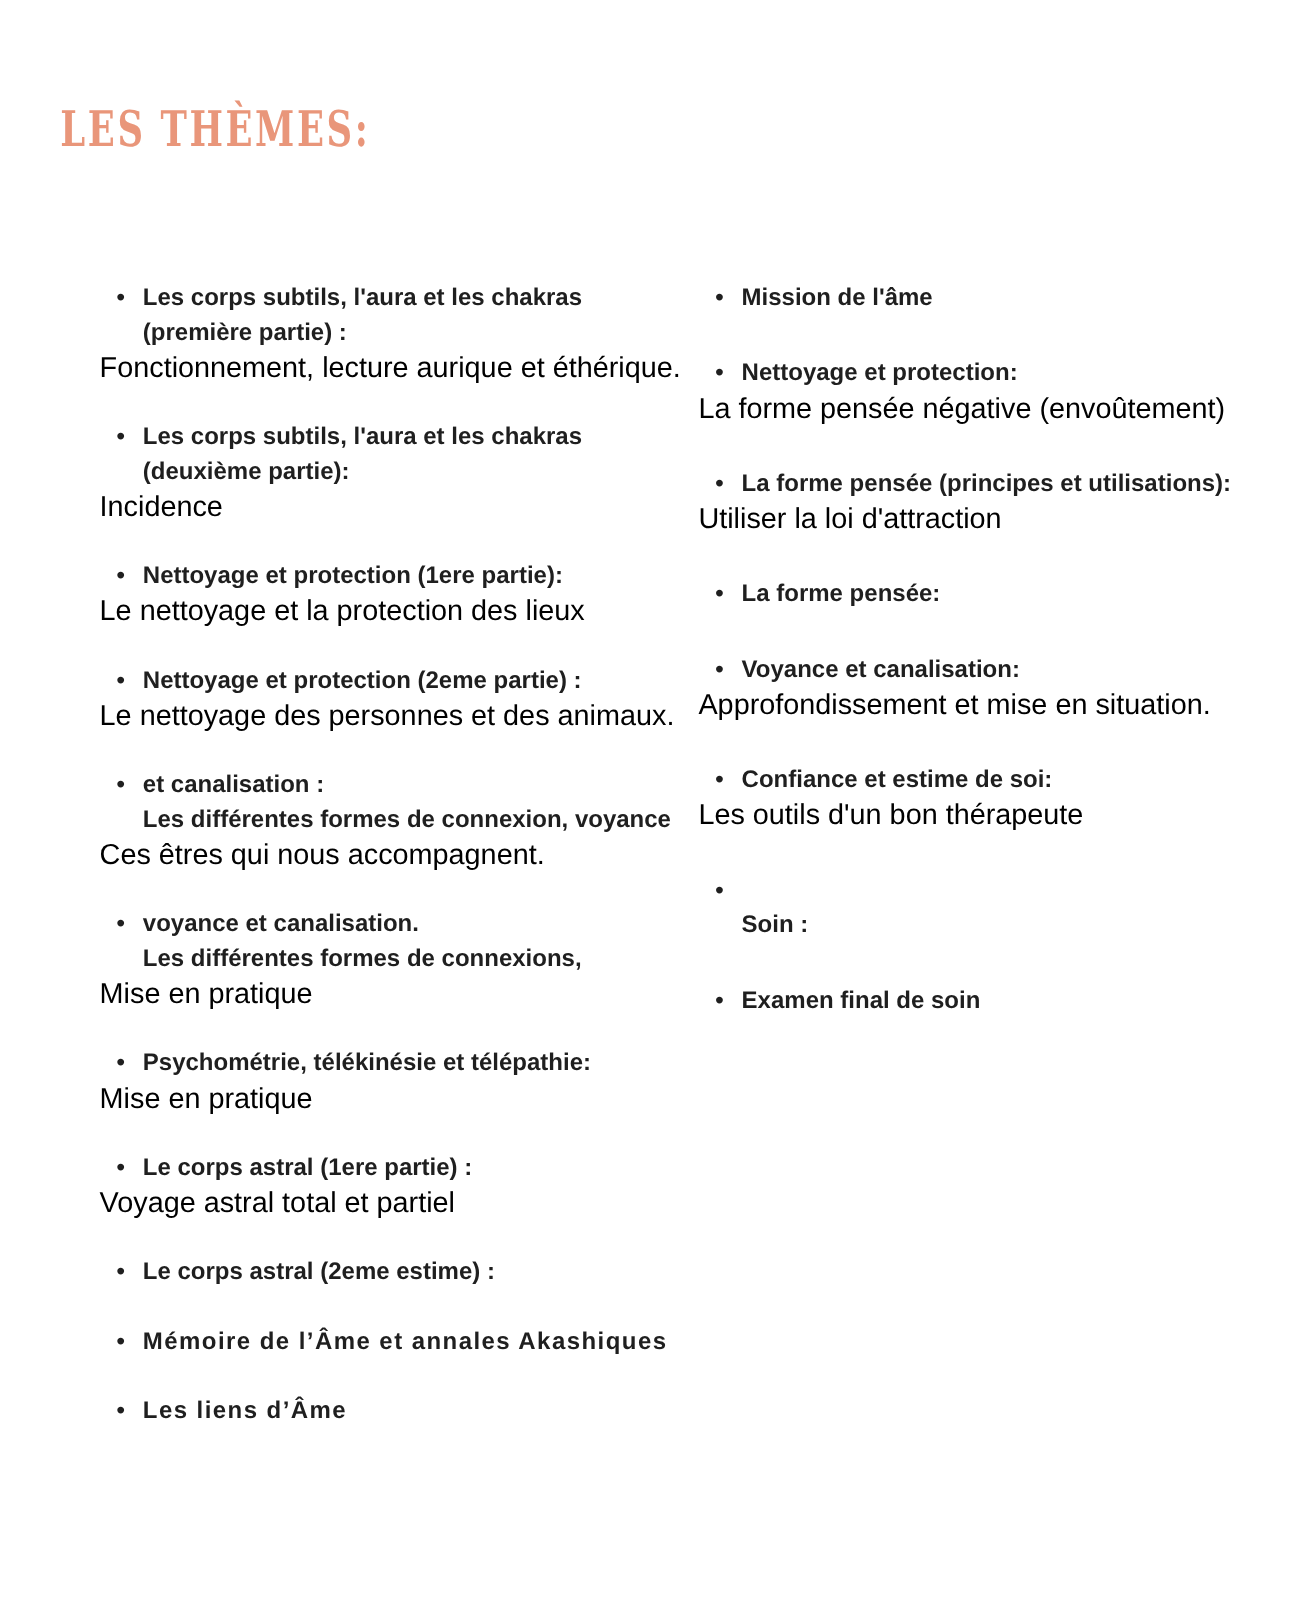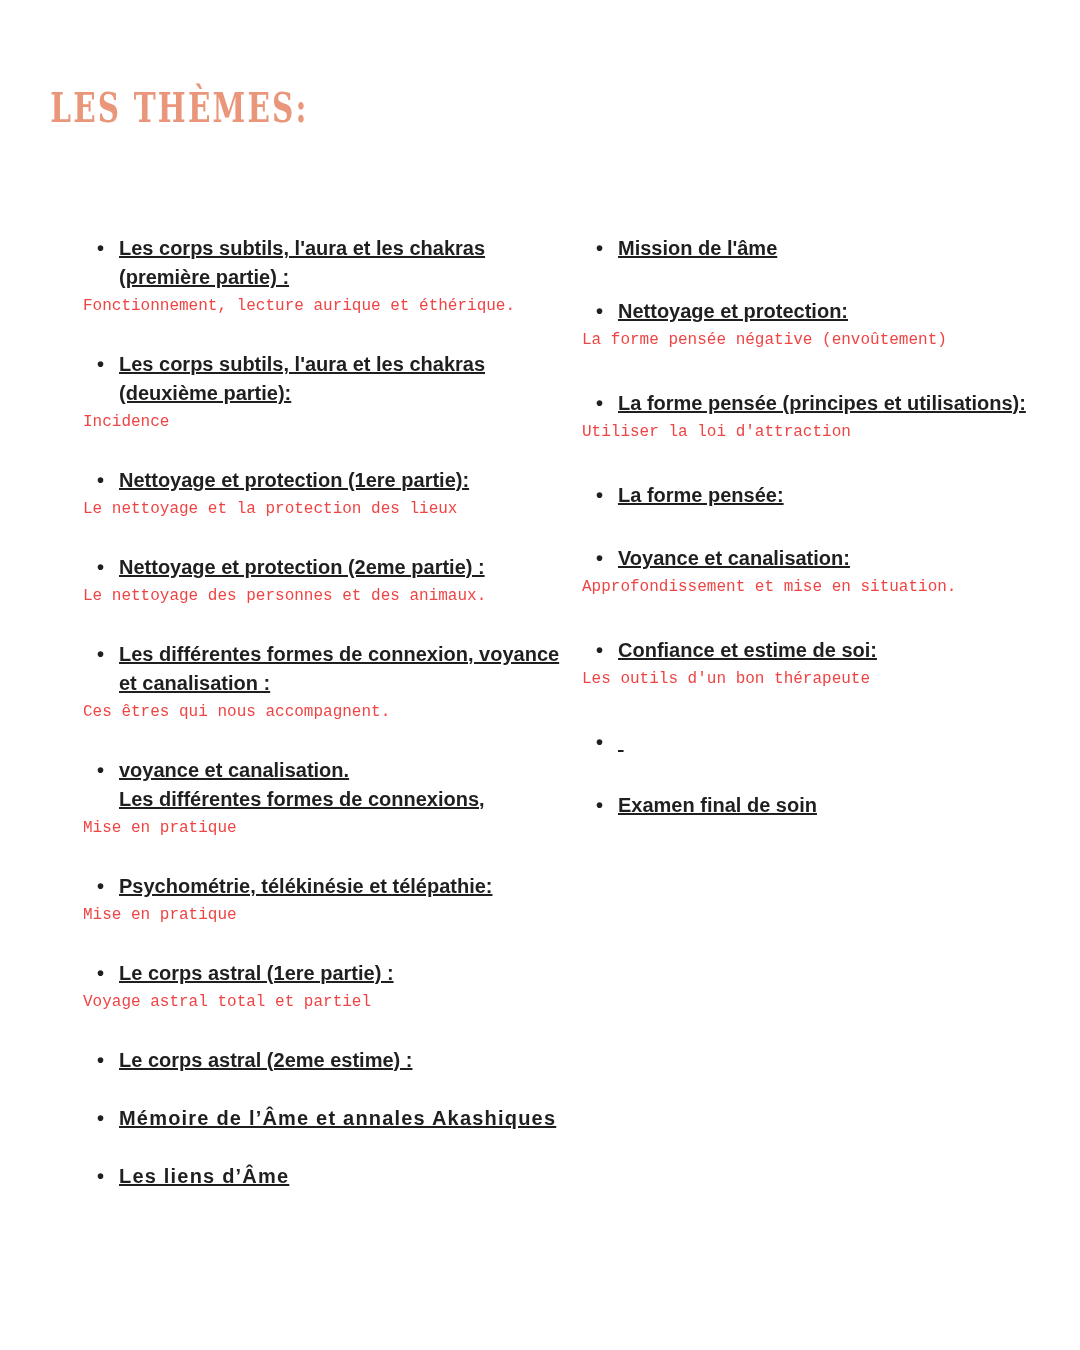--- a/index.html
+++ b/index.html
@@ -36,28 +36,27 @@
     padding-left:36px;
     font-weight:700;
     color:#1f1f1f;
     font-size:20px;
     line-height:29px;
   }
   .bullet{
     position:absolute;left:14px;top:0;
     font-weight:700;color:#1f1f1f;
   }
-  .title-line{white-space:nowrap;text-decoration:underline;}
+  .title-line{white-space:nowrap;}
   .title-line:empty::before{content:"\00a0";}
   .item-desc{
-    font-size:16px;
+    font-size:24px;
     line-height:29px;
-    color:#ef4444;
+    color:#000000;
     white-space:nowrap;
-    font-family:Liberation Mono, monospace;
   }
   .spaced{letter-spacing:1.2px;}
 </style>
 </head>
 <body>
 
 <div class="page">
 
   <div class="page-title">
     <span class="title-inner">LES THÈMES:</span>
@@ -95,22 +94,22 @@
       <div class="item-title">
         <span class="bullet">•</span>
         <div class="title-line">Nettoyage et protection (2eme partie) :</div>
       </div>
       <div class="item-desc">Le nettoyage des personnes et des animaux.</div>
     </div>
 
     <div class="item">
       <div class="item-title">
         <span class="bullet">•</span>
+        <div class="title-line">et canalisation :</div>
         <div class="title-line">Les différentes formes de connexion, voyance</div>
-        <div class="title-line">et canalisation :</div>
       </div>
       <div class="item-desc">Ces êtres qui nous accompagnent.</div>
     </div>
 
     <div class="item">
       <div class="item-title">
         <span class="bullet">•</span>
         <div class="title-line">voyance et canalisation.</div>
         <div class="title-line">Les différentes formes de connexions,</div>
       </div>
@@ -201,20 +200,21 @@
         <span class="bullet">•</span>
         <div class="title-line">Confiance et estime de soi:</div>
       </div>
       <div class="item-desc">Les outils d'un bon thérapeute</div>
     </div>
 
     <div class="item">
       <div class="item-title">
         <span class="bullet">•</span>
         <div class="title-line"></div>
+        <div class="title-line">Soin :</div>
       </div>
     </div>
 
     <div class="item">
       <div class="item-title">
         <span class="bullet">•</span>
         <div class="title-line">Examen final de soin</div>
       </div>
     </div>
 

